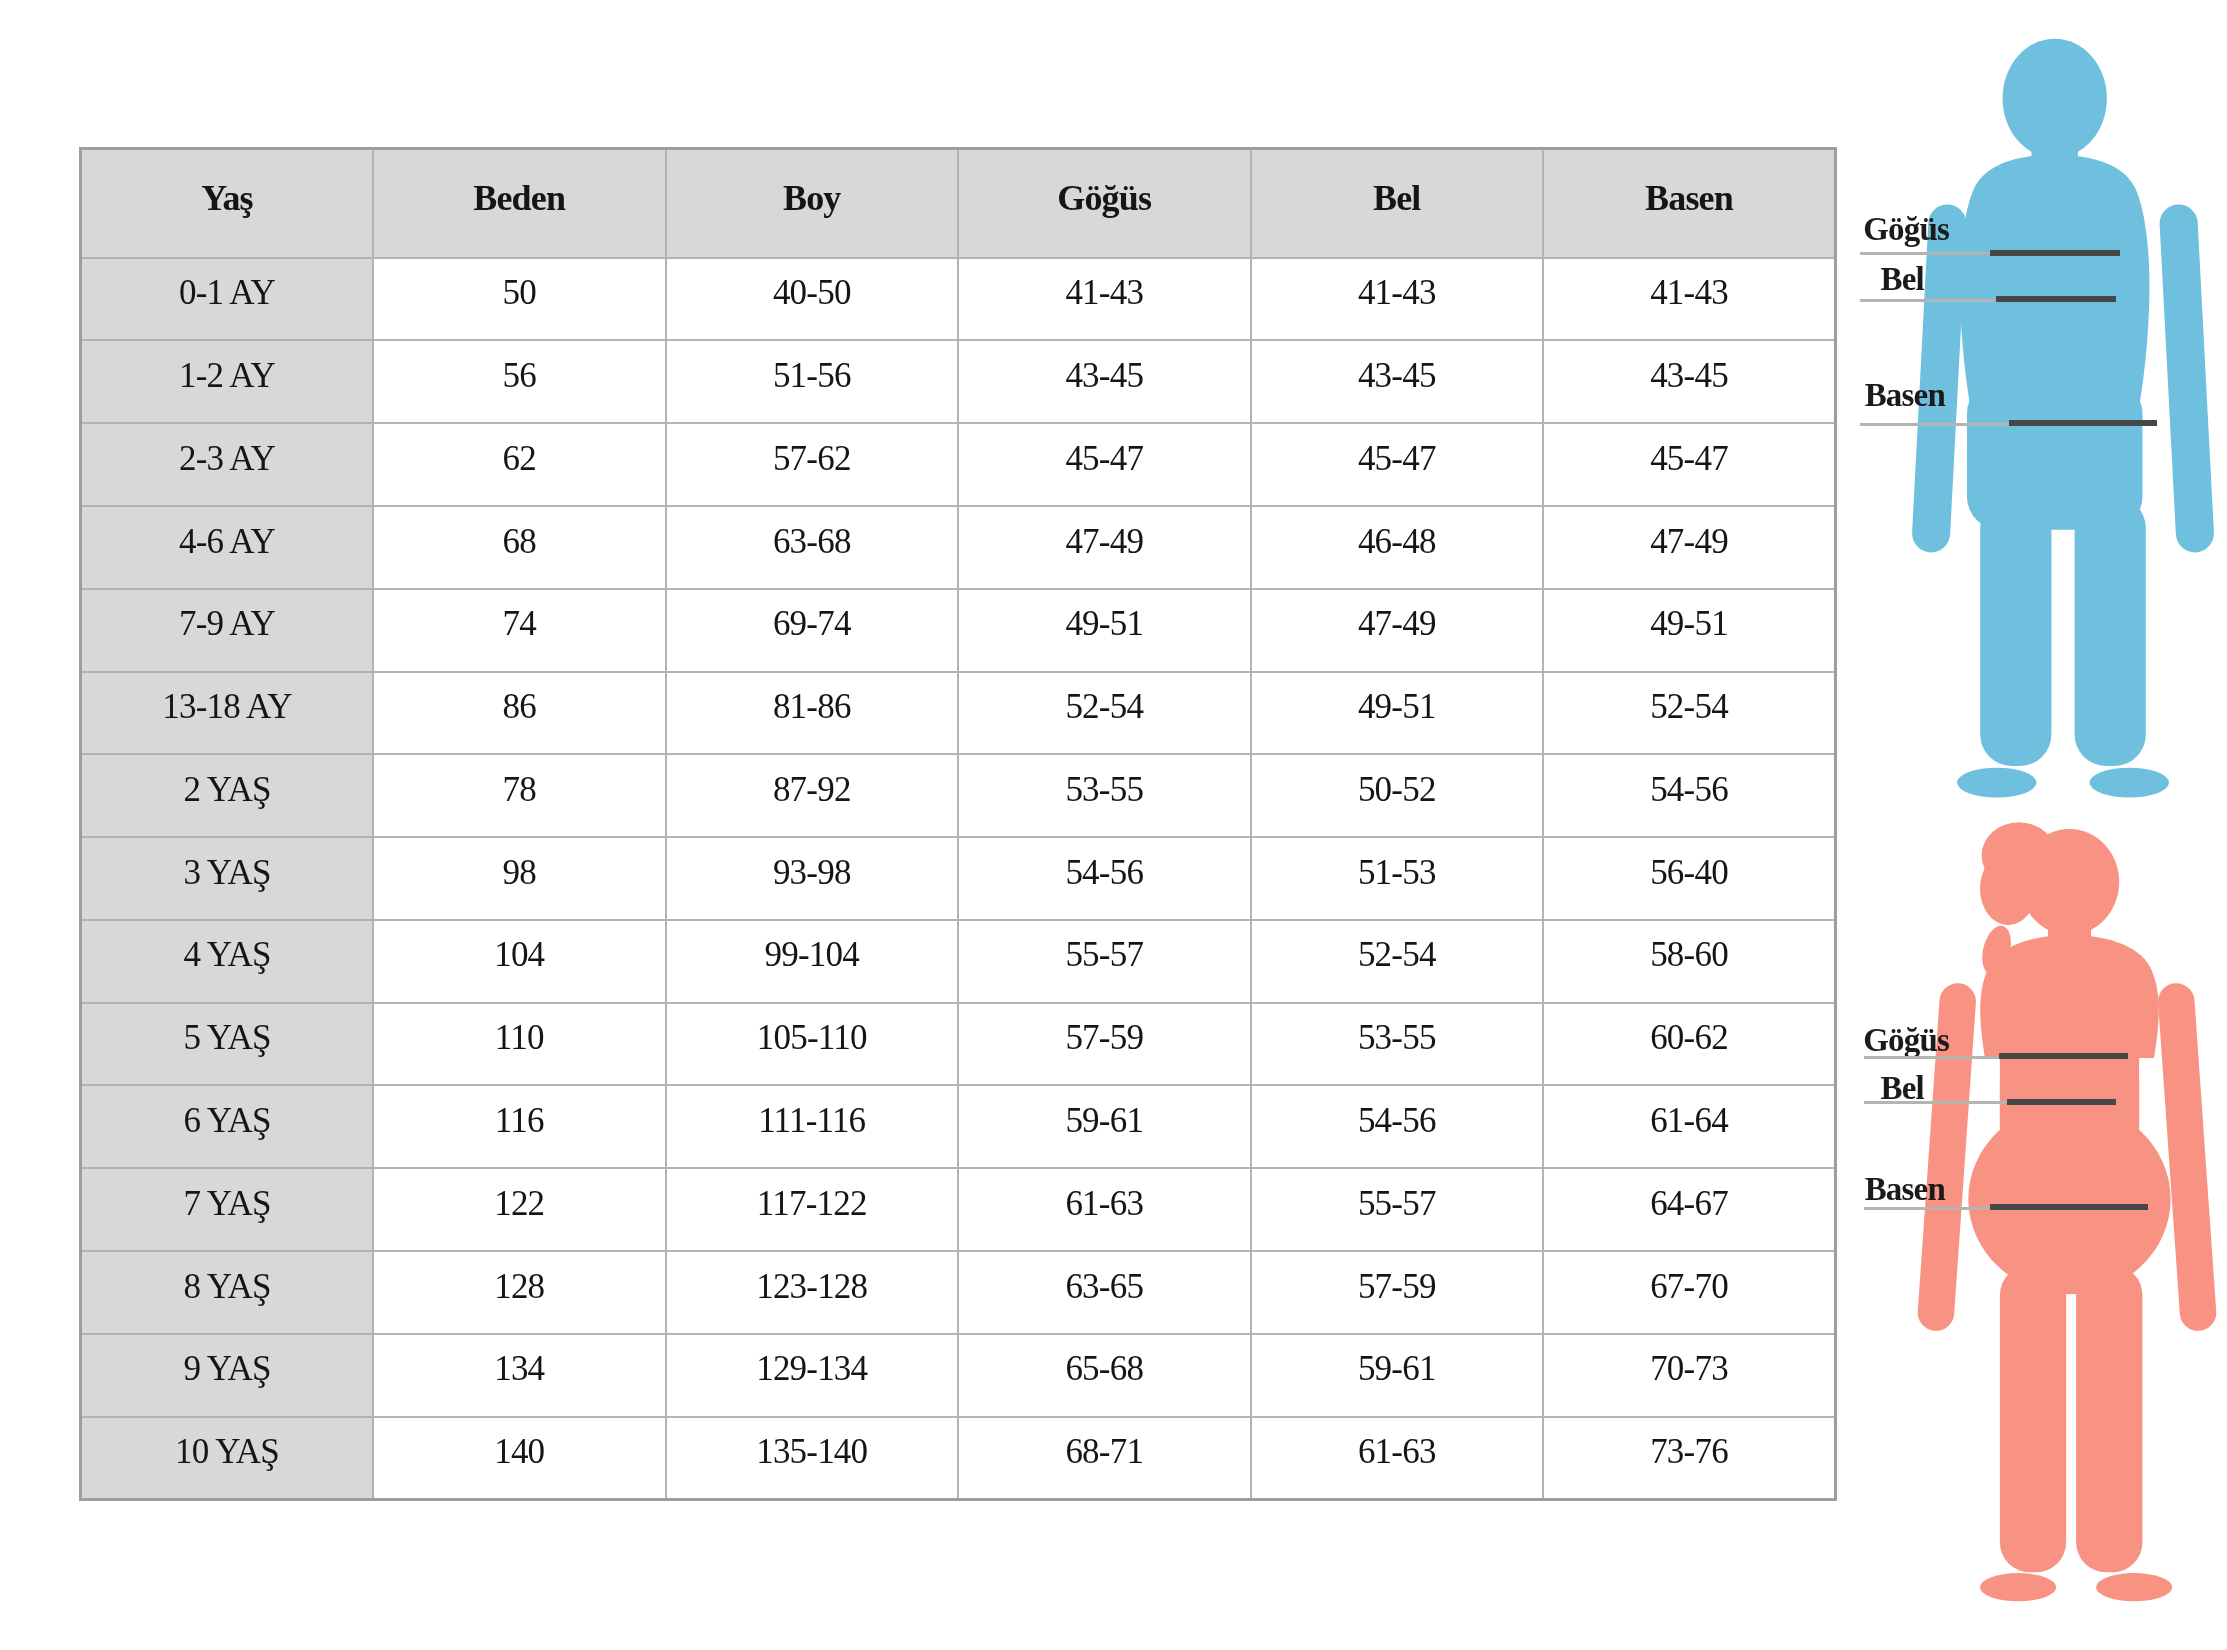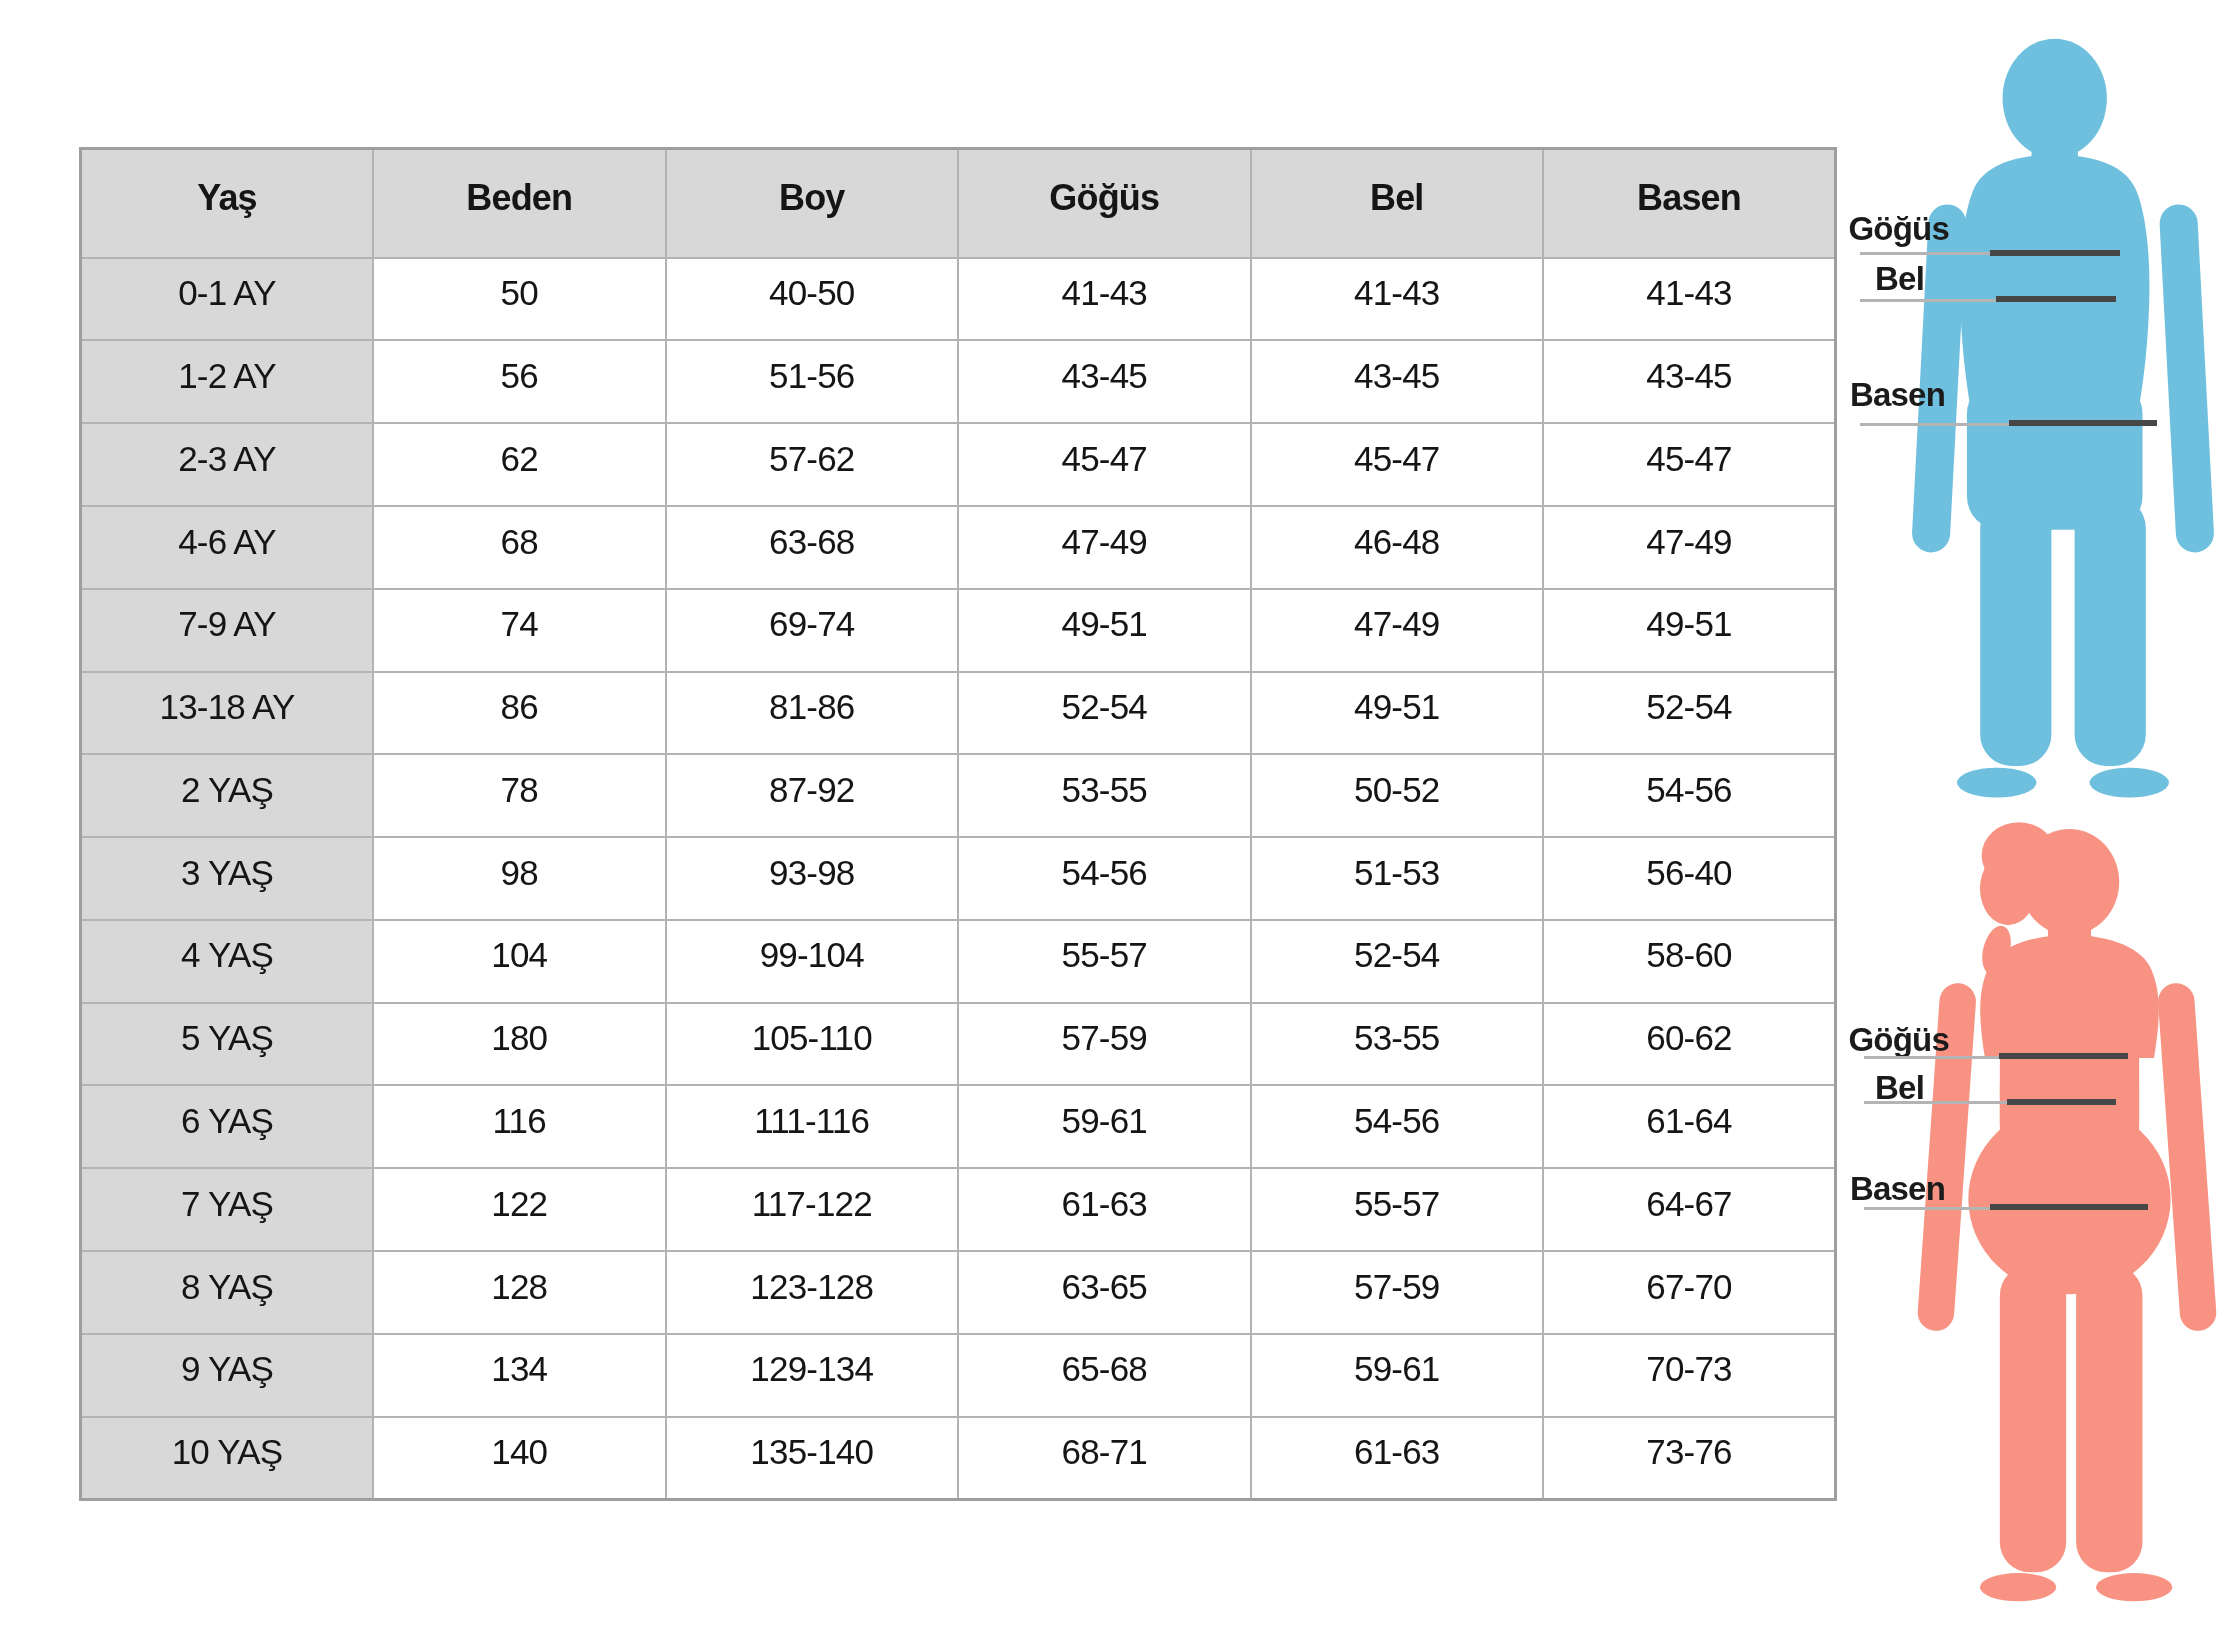--- a/index.html
+++ b/index.html
@@ -1,21 +1,21 @@
 <!DOCTYPE html>
 <html style="--boy-fill: #6FC0DE; --girl-fill: #F89383; --header-bg: #D8D8D8; --row-label-bg: #D8D8D8; --cell-bg: #FFFFFF; --border: #B3B3B3; --text: #151515; --line-light: #B4B4B4; --line-dark: #474747;font-size:13.3px"><head>
 <meta charset="utf-8">
 <style>
   html, body { margin: 0; padding: 0; background: #ffffff; }
   .canvas {
     position: relative;
     width: 2227px;
     height: 1650px;
     background: #ffffff;
-    font-family: Liberation Sans, sans-serif;
+    font-family: Liberation Serif, serif;
     overflow: hidden;
   }
 
   
   table.size-table {
     position: absolute;
     left: 79px;
     top: 147px;
     width: 1758px;
     height: 1354px;
@@ -176,21 +176,21 @@
         <tr>
           <th>4 YAŞ</th>
           <td>104</td>
           <td>99-104</td>
           <td>55-57</td>
           <td>52-54</td>
           <td>58-60</td>
         </tr>
         <tr>
           <th>5 YAŞ</th>
-          <td>180</td>
+          <td>110</td>
           <td>105-110</td>
           <td>57-59</td>
           <td>53-55</td>
           <td>60-62</td>
         </tr>
         <tr>
           <th>6 YAŞ</th>
           <td>116</td>
           <td>111-116</td>
           <td>59-61</td>

